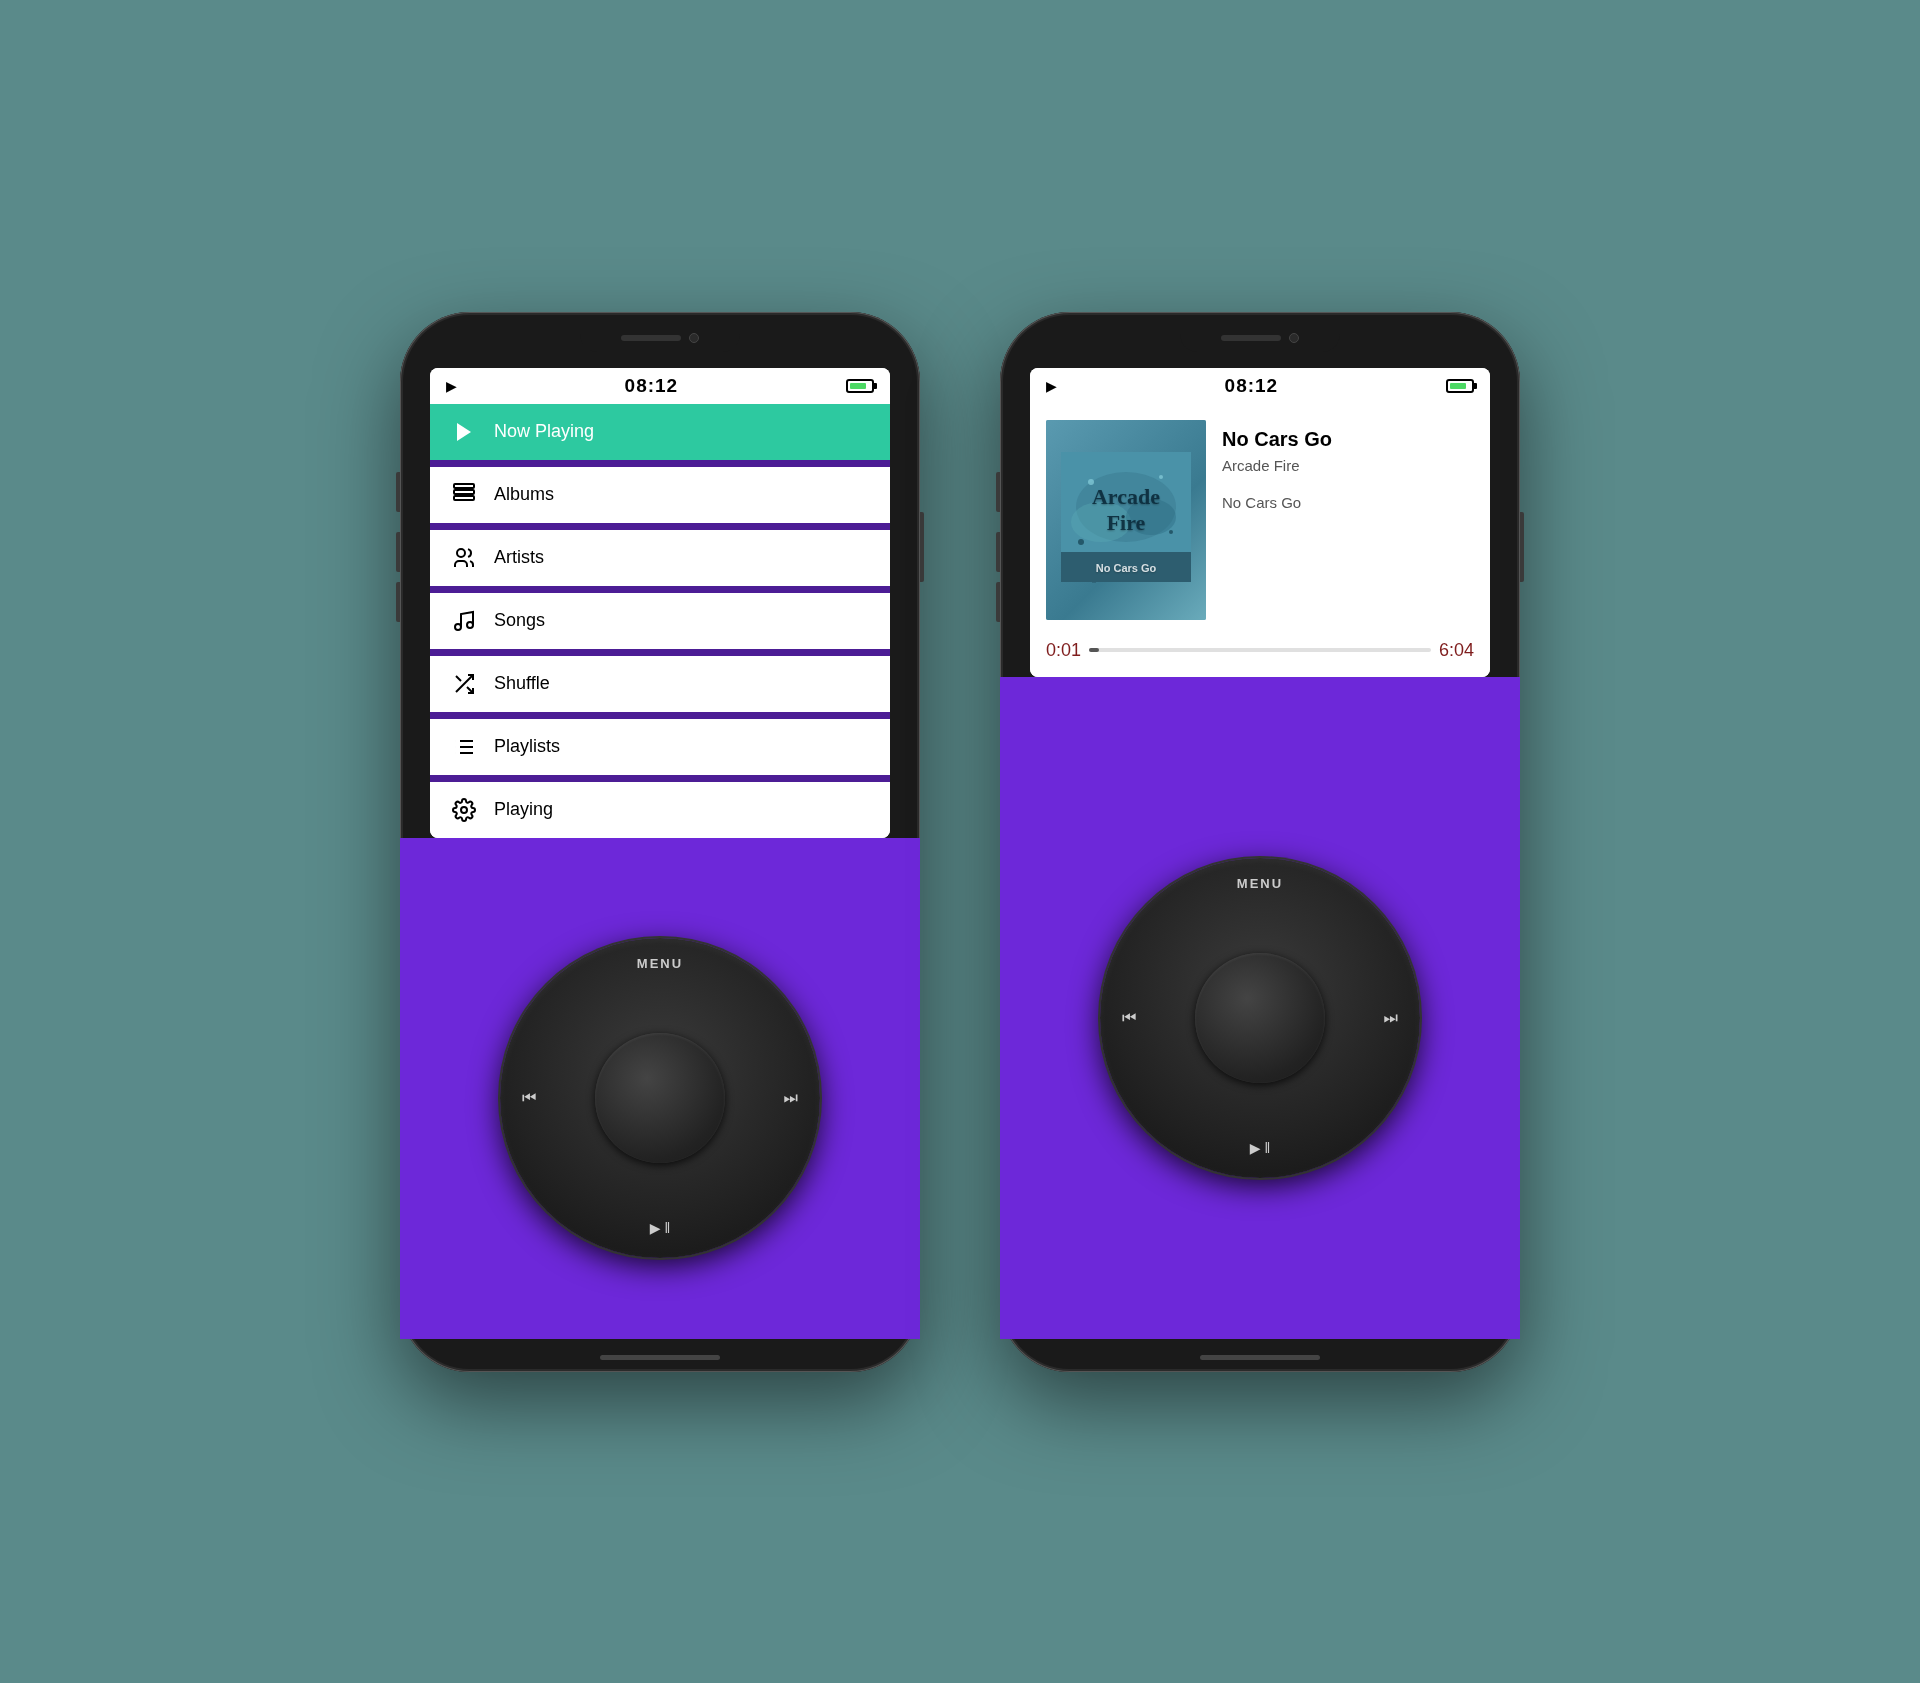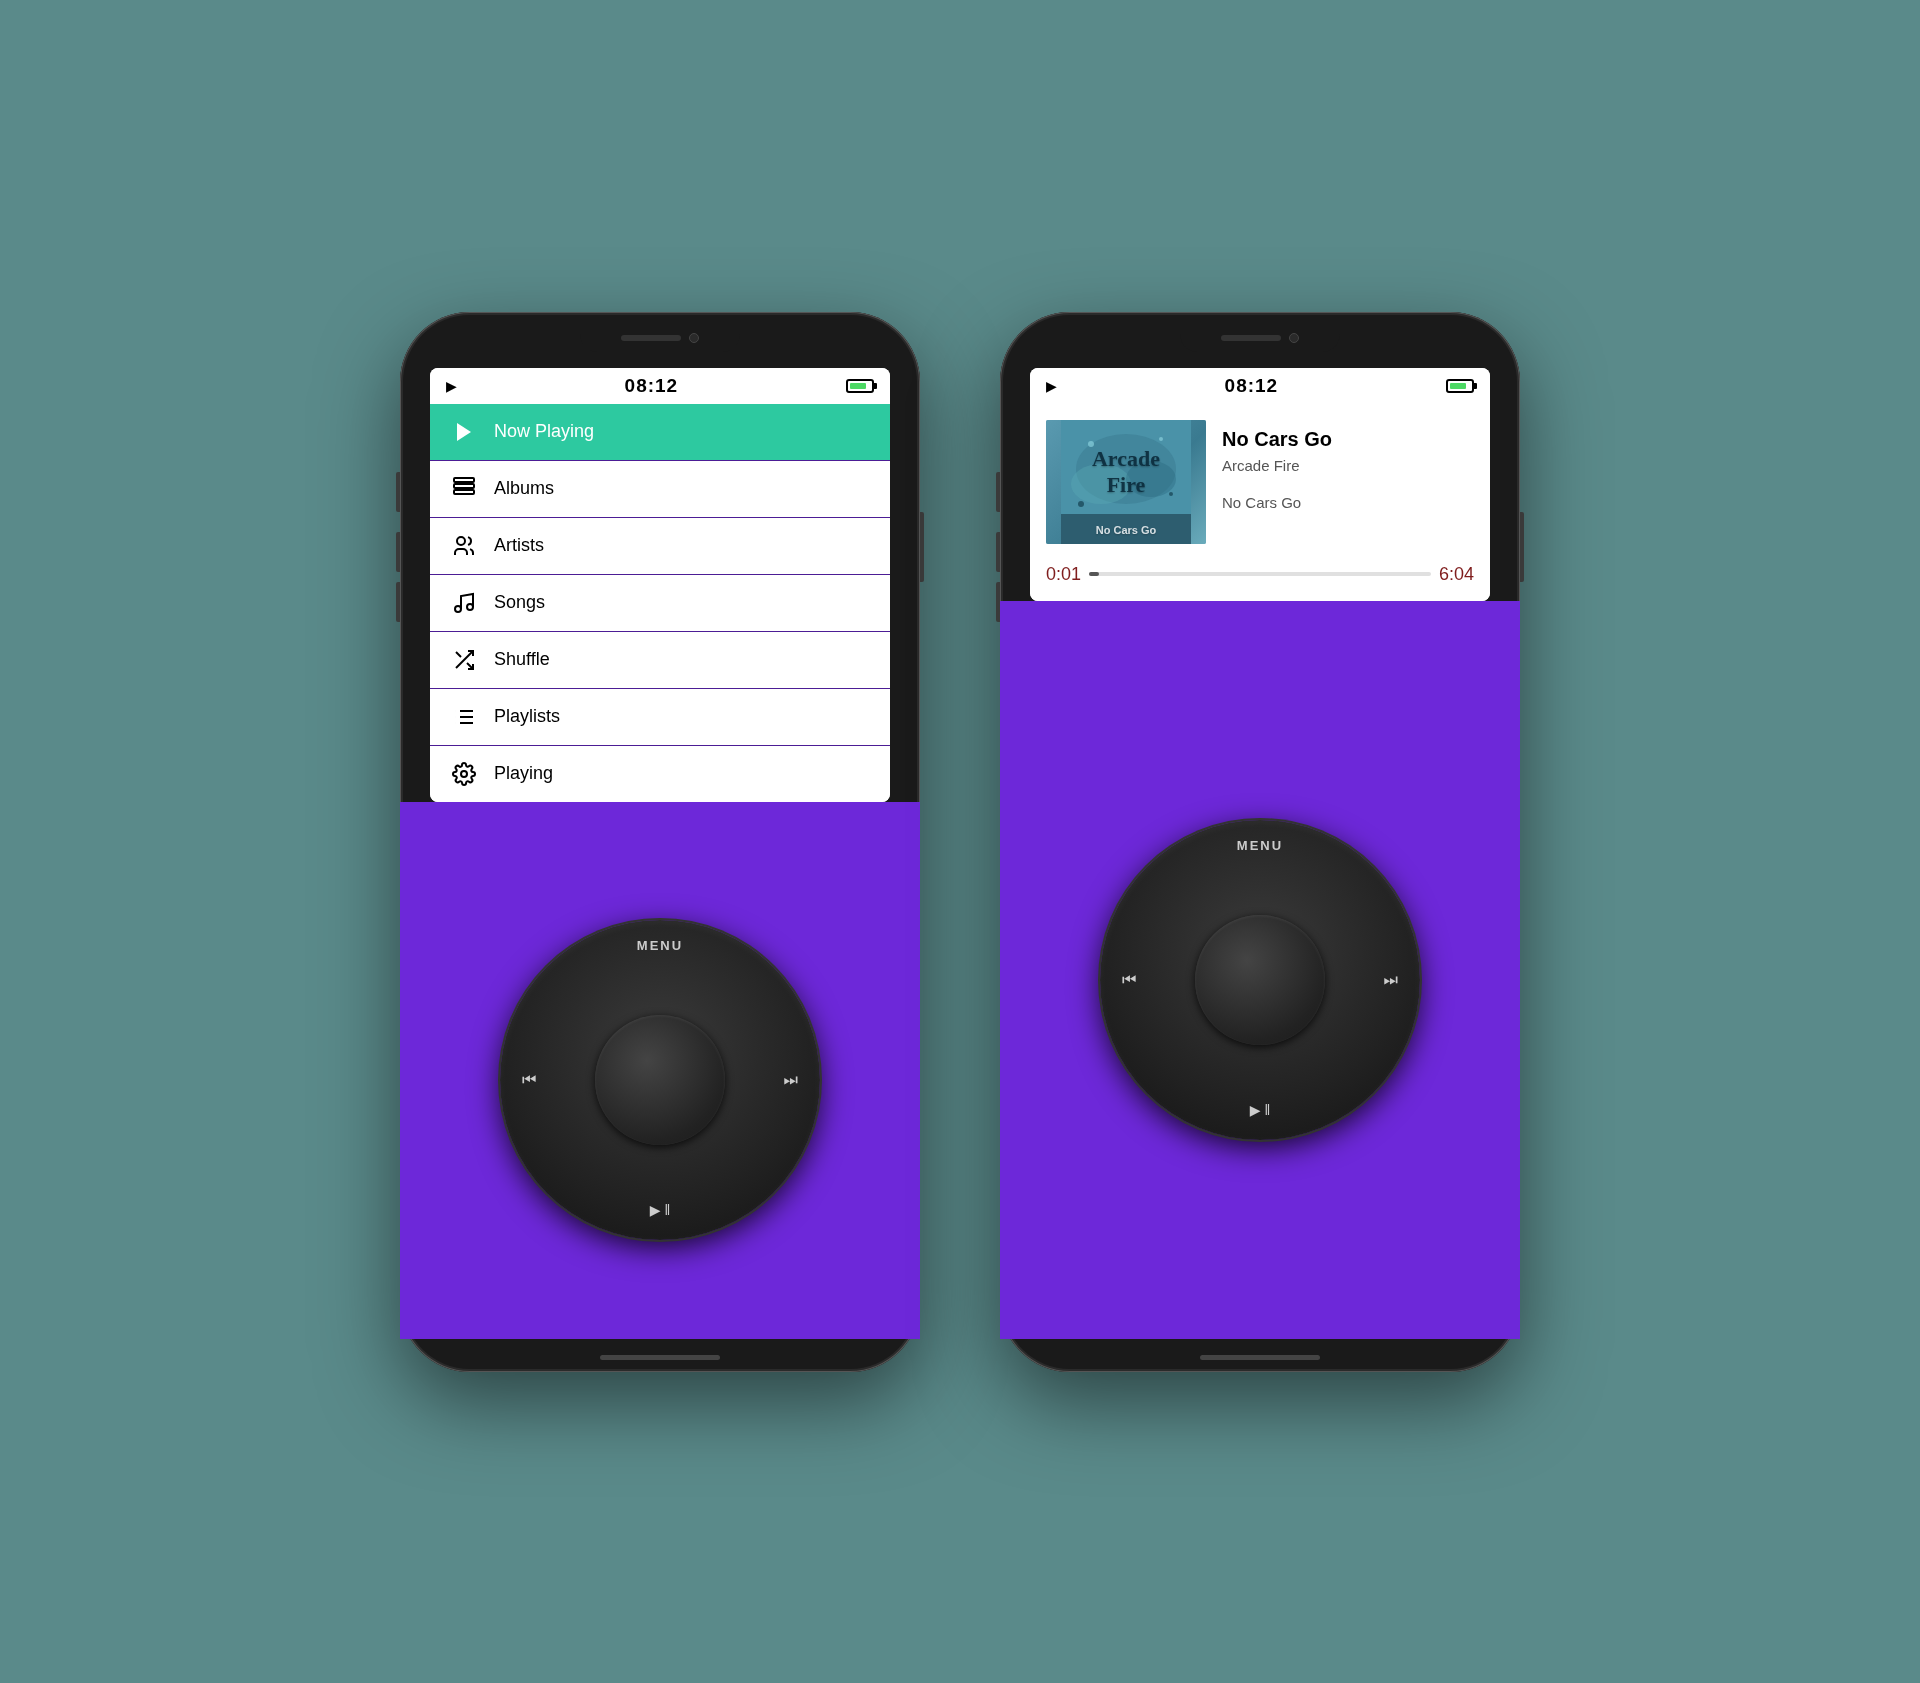--- a/index.html
+++ b/index.html
@@ -164,21 +164,21 @@
     
     .menu-content {
       background: white;
     }
 
     .menu-item {
       display: flex;
       align-items: center;
       gap: 16px;
       padding: 14px 20px;
-      border-bottom: 1px solid #4c1d95;
+      border-bottom: 7px solid #4c1d95;
       cursor: pointer;
       font-size: 18px;
       color: #000;
     }
 
     .menu-item:last-child {
       border-bottom: none;
     }
 
     .menu-item.active {
@@ -207,21 +207,21 @@
     }
 
     .album-art-container {
       display: flex;
       gap: 16px;
       align-items: flex-start;
     }
 
     .album-art {
       width: 160px;
-      height: 124px;
+      height: 200px;
       flex-shrink: 0;
       background: #6aabbb;
       border-radius: 2px;
       overflow: hidden;
       position: relative;
     }
 
     
     .album-art-inner {
       width: 100%;

